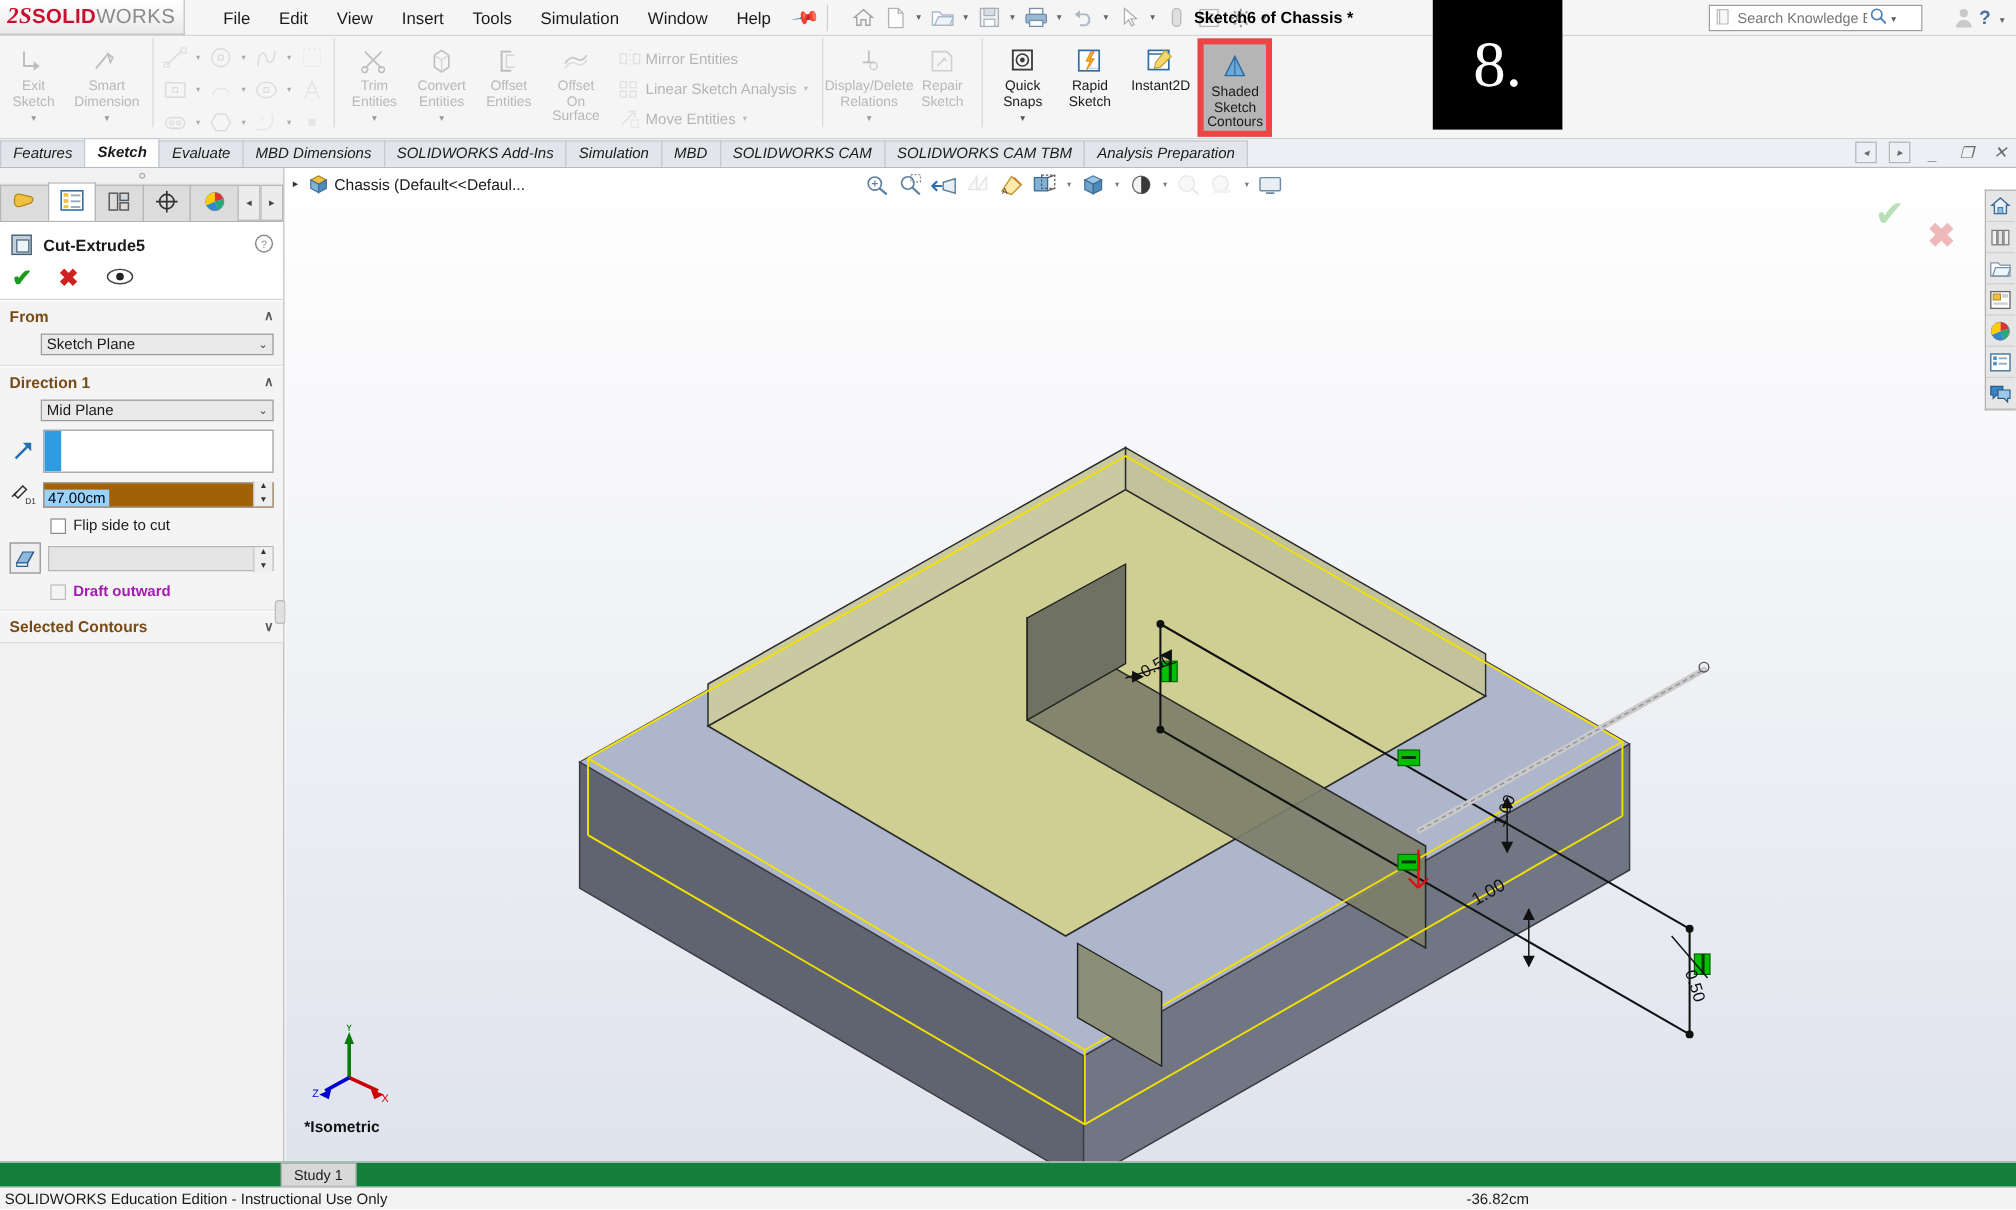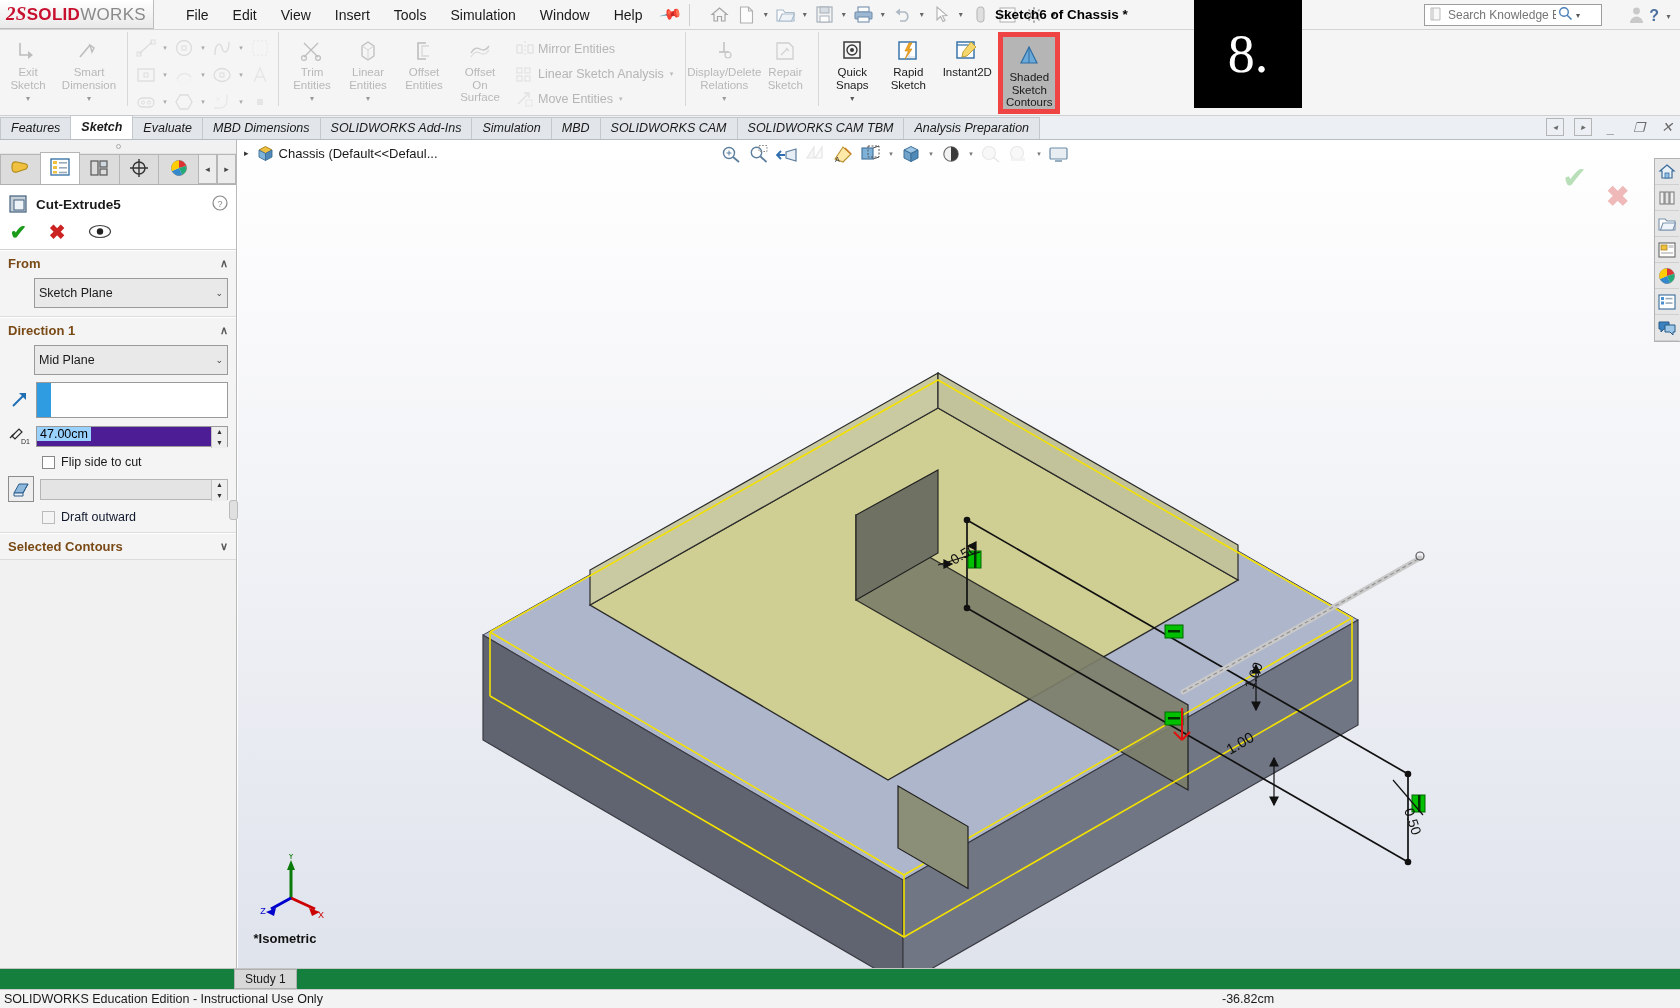--- a/index.html
+++ b/index.html
@@ -115,44 +115,44 @@
   .sect {
     background:#f4f4f4; border-bottom:1px solid #dcdcdc; border-top:1px solid #fff;
   }
   .sect-head {
     display:flex; align-items:center; padding:5px 8px 5px 8px;
     font-weight:bold; font-size:13px; color:#7a4a16;
   }
   .sect-head .chev { margin-left:auto; color:#5a5a5a; font-size:11px; }
   .sect-body { padding:2px 8px 8px 8px; }
   .combo {
-    height:30px; border:1px solid #9a9a9a; background:#e9e9e9;
+    height:18px; border:1px solid #9a9a9a; background:#e9e9e9;
     display:flex; align-items:center; padding:0 4px; font-size:12.5px; color:#1a1a1a;
     margin-left:26px;
   }
   .combo .cv { flex:1; }
   .combo .cc { font-size:9px; color:#444;}
   .fieldrow { display:flex; align-items:center; margin-top:7px; gap:6px;}
   .ficon { width:22px; height:22px; display:flex; align-items:center; justify-content:center;}
   .ftxt {
     flex:1; height:26px; border:1px solid #9a9a9a; background:#fff; display:flex; align-items:center;
     overflow:hidden;
   }
   .ftxt .swatch { width:14px; height:100%; background:#2f9be0;}
   .numfield {
-    flex:1; height:21px; border:1px solid #9a9a9a; background:#4c1d95; display:flex; align-items:flex-start;
+    flex:1; height:21px; border:1px solid #9a9a9a; background:#a16207; display:flex; align-items:flex-end;
     font-size:12.5px;
   }
   .numfield .nv { padding:0 3px; background:#99d1ff; color:#000;}
   .spin { width:16px; height:21px; border-left:1px solid #c3c3c3; margin-left:auto;
     display:flex; flex-direction:column; background:#eee;}
   .spin div { flex:1; display:flex; align-items:center; justify-content:center; font-size:7px; color:#333;}
   .chkrow { display:flex; align-items:center; gap:6px; margin-top:8px; margin-left:34px; font-size:12.5px;}
   .chk { width:13px; height:13px; border:1px solid #888; background:#fff;}
-  .chkrow.dis { color:#0f172a;} .chkrow.dis .chk { border-color:#bbb; background:#f4f4f4;}
+  .chkrow.dis { color:#a21caf;font-weight:bold;} .chkrow.dis .chk { border-color:#bbb; background:#f4f4f4;}
   .grayfield { flex:1; height:21px; border:1px solid #b5b5b5; background:#e4e4e4; display:flex;}
   .btnicon { width:26px; height:26px; border:1px solid #8c8c8c; background:#eee; display:flex;
     align-items:center; justify-content:center;}
   
   .graphics {
     position:absolute; top:140px; left:238px; width:1442px; height:828px;
     background:linear-gradient(180deg,#ffffff 0%, #f3f4f7 40%, #dfe3ec 100%);
     overflow:hidden;
   }
   .ftree-bar {
@@ -448,21 +448,21 @@
       <span>Entities</span>
       <span class="dd">▾</span>
     </div>
     <div class="rb-btn">
       <span class="ic">
         <svg width="26" height="24" viewBox="0 0 26 24">
             <path d="M7 7 L13 3 L19 7 V17 L13 21 L7 17 Z" fill="none" stroke="#bdbdbd" stroke-width="1.3"></path>
             <path d="M7 7 L13 11 L19 7 M13 11 V21" fill="none" stroke="#d4d4d4" stroke-width="1"></path>
           </svg>
       </span>
-      <span>Linear</span>
+      <span>Convert</span>
       <span>Entities</span>
       <span class="dd">▾</span>
     </div>
     <div class="rb-btn">
       <span class="ic">
         <svg width="26" height="24" viewBox="0 0 26 24">
             <path d="M15 4 H7 V20 H15" fill="none" stroke="#bdbdbd" stroke-width="1.6"></path>
             <path d="M18 7 H11 V17 H18" fill="none" stroke="#d7d7d7" stroke-width="1.3"></path>
           </svg>
       </span>

